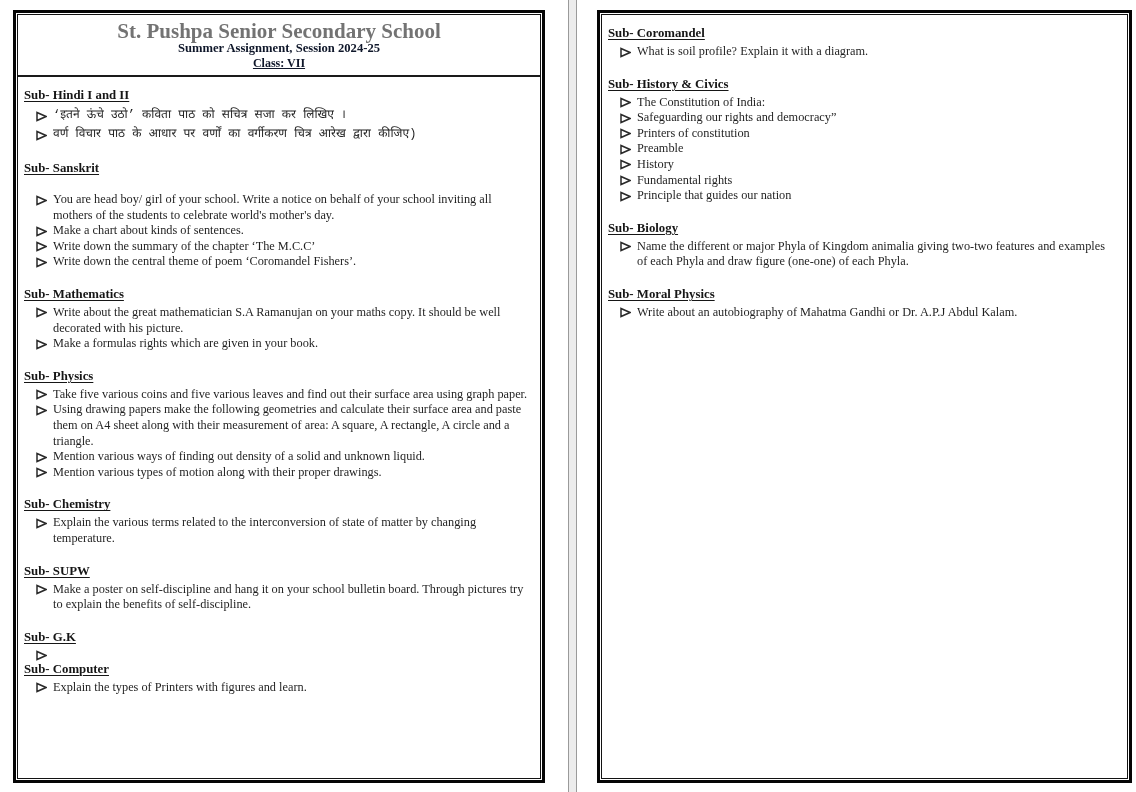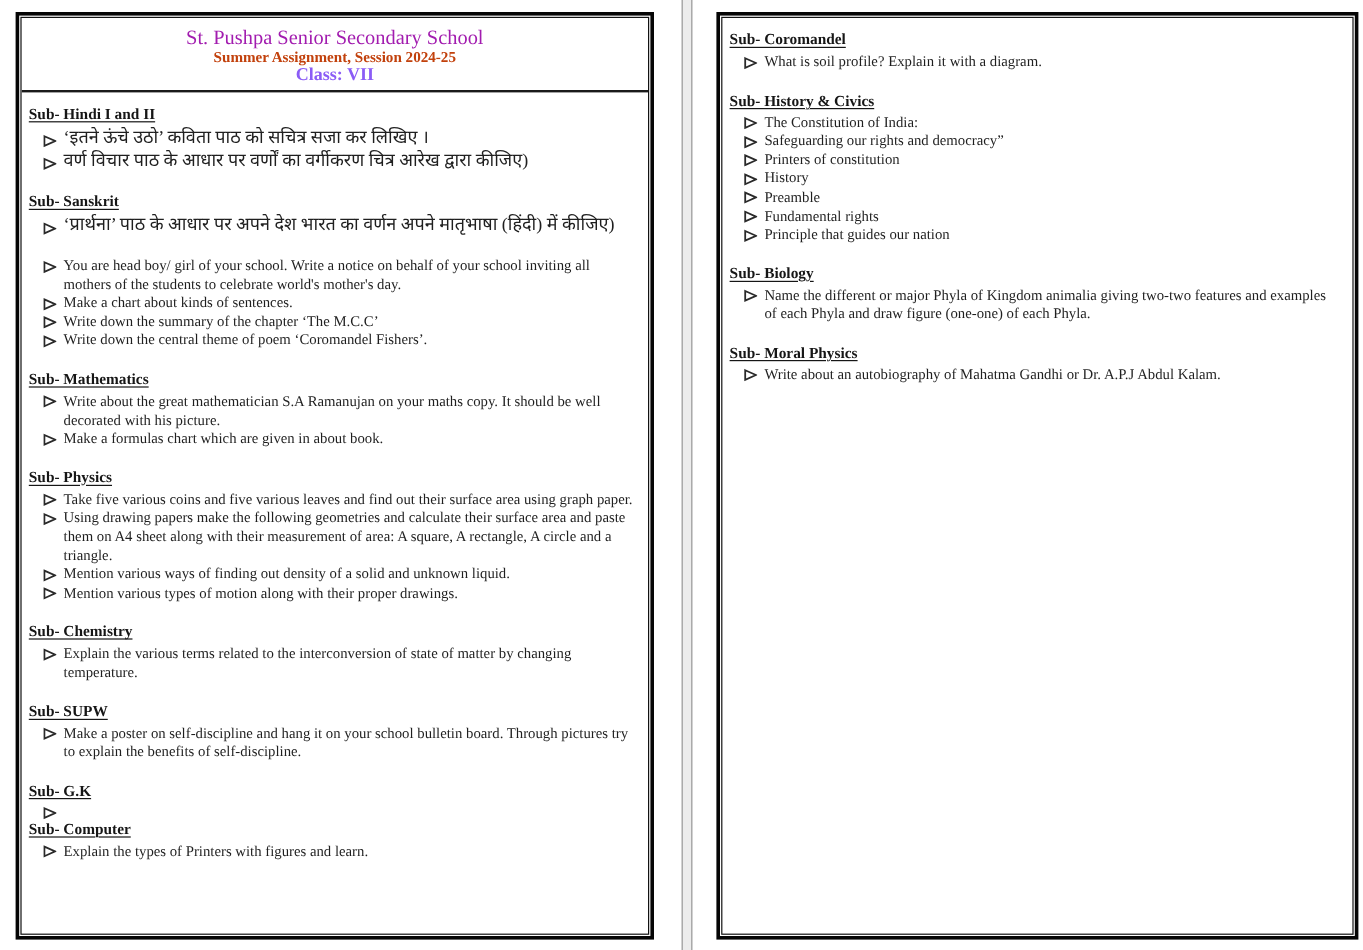--- a/index.html
+++ b/index.html
@@ -34,23 +34,23 @@
     border-left: 1px solid #9a9a9a;
     border-right: 1px solid #9a9a9a;
     box-sizing: border-box;
   }
 
   .page-header {
     text-align: center;
     padding: 7px 4px 4px 4px;
     border-bottom: 2px solid #1a1a1a;
   }
-  .school-name { font-size: 17px; line-height: 19px; font-weight: normal; color: #a21caf; }
-  .subtitle    { font-size: 12.6px; line-height: 15px; font-weight: bold; color: #c2410c; }
-  .class-line  { font-size: 15px; line-height: 15px; font-weight: bold; color: #8b5cf6; }
+  .school-name { font-size: 21px; line-height: 19px; font-weight: bold; color: #737373; }
+  .subtitle    { font-size: 12.6px; line-height: 15px; font-weight: bold; color: #0f172a; }
+  .class-line  { font-size: 12px; line-height: 15px; font-weight: bold; color: #0f172a; text-decoration: underline; }
 
   .page-content { padding: 10px 7px 0 6px; }
 
   .section { margin: 0 0 16px 0; }
   .sec-heading { margin: 0 0 3px 0; font-size: 12.8px; line-height: 16px; }
   .sec-heading-text {
     font-weight: bold;
     color: #161616;
     text-decoration: underline;
     text-decoration-thickness: 1.4px;
@@ -59,21 +59,21 @@
 
   .item {
     position: relative;
     padding-left: 29px;
     font-size: 12.3px;
     line-height: 15.6px;
     color: #1f1f1f;
     max-width: 506px;
     box-sizing: border-box;
   }
-  .item.hi { font-size: 15px; line-height: 19px; }
+  .item.hi { font-size: 12px; line-height: 19px; font-family: Liberation Mono, monospace; }
   .marker {
     position: absolute; left: 12px; top: 2.5px;
     width: 11px; height: 11px;
     display: inline-block;
   }
   .item.hi .marker { top: 4px; }
 </style>
 </head>
 <body>
 
@@ -109,30 +109,20 @@
     </span>
     <span class="item-text">वर्ण विचार पाठ के आधार पर वर्णों का वर्गीकरण चित्र आरेख द्वारा कीजिए)</span>
   </div>
 </div>
   </div>
 
   <div class="section">
     <div class="sec-heading">
       <span class="sec-heading-text">Sub- Sanskrit</span>
     </div>
-    <div class="sec-items">
-  <div class="item hi">
-    <span class="marker">
-      <svg width="11" height="11" viewBox="0 0 11 11" aria-hidden="true">
-        <polygon points="1,1.5 10,5.5 1,9.5" fill="#ffffff" stroke="#2a2a2a" stroke-width="1.5"></polygon>
-      </svg>
-    </span>
-    <span class="item-text">‘प्रार्थना’ पाठ के आधार पर अपने देश भारत का वर्णन अपने मातृभाषा (हिंदी) में कीजिए)</span>
-  </div>
-</div>
   </div>
 
   <div class="section">
     <div class="sec-items">
   <div class="item">
     <span class="marker">
       <svg width="11" height="11" viewBox="0 0 11 11" aria-hidden="true">
         <polygon points="1,1.5 10,5.5 1,9.5" fill="#ffffff" stroke="#2a2a2a" stroke-width="1.5"></polygon>
       </svg>
     </span>
@@ -181,21 +171,21 @@
     </span>
     <span class="item-text">Write about the great mathematician S.A Ramanujan on your maths copy. It should be well decorated with his picture.</span>
   </div>
 
   <div class="item">
     <span class="marker">
       <svg width="11" height="11" viewBox="0 0 11 11" aria-hidden="true">
         <polygon points="1,1.5 10,5.5 1,9.5" fill="#ffffff" stroke="#2a2a2a" stroke-width="1.5"></polygon>
       </svg>
     </span>
-    <span class="item-text">Make a formulas chart which are given in about book.</span>
+    <span class="item-text">Make a formulas rights which are given in your book.</span>
   </div>
 </div>
   </div>
 
   <div class="section">
     <div class="sec-heading">
       <span class="sec-heading-text">Sub- Physics</span>
     </div>
     <div class="sec-items">
   <div class="item">
@@ -354,38 +344,38 @@
     </span>
     <span class="item-text">Printers of constitution</span>
   </div>
 
   <div class="item">
     <span class="marker">
       <svg width="11" height="11" viewBox="0 0 11 11" aria-hidden="true">
         <polygon points="1,1.5 10,5.5 1,9.5" fill="#ffffff" stroke="#2a2a2a" stroke-width="1.5"></polygon>
       </svg>
     </span>
+    <span class="item-text">Preamble</span>
+  </div>
+
+  <div class="item">
+    <span class="marker">
+      <svg width="11" height="11" viewBox="0 0 11 11" aria-hidden="true">
+        <polygon points="1,1.5 10,5.5 1,9.5" fill="#ffffff" stroke="#2a2a2a" stroke-width="1.5"></polygon>
+      </svg>
+    </span>
     <span class="item-text">History</span>
   </div>
 
   <div class="item">
     <span class="marker">
       <svg width="11" height="11" viewBox="0 0 11 11" aria-hidden="true">
         <polygon points="1,1.5 10,5.5 1,9.5" fill="#ffffff" stroke="#2a2a2a" stroke-width="1.5"></polygon>
       </svg>
     </span>
-    <span class="item-text">Preamble</span>
-  </div>
-
-  <div class="item">
-    <span class="marker">
-      <svg width="11" height="11" viewBox="0 0 11 11" aria-hidden="true">
-        <polygon points="1,1.5 10,5.5 1,9.5" fill="#ffffff" stroke="#2a2a2a" stroke-width="1.5"></polygon>
-      </svg>
-    </span>
     <span class="item-text">Fundamental rights</span>
   </div>
 
   <div class="item">
     <span class="marker">
       <svg width="11" height="11" viewBox="0 0 11 11" aria-hidden="true">
         <polygon points="1,1.5 10,5.5 1,9.5" fill="#ffffff" stroke="#2a2a2a" stroke-width="1.5"></polygon>
       </svg>
     </span>
     <span class="item-text">Principle that guides our nation</span>

